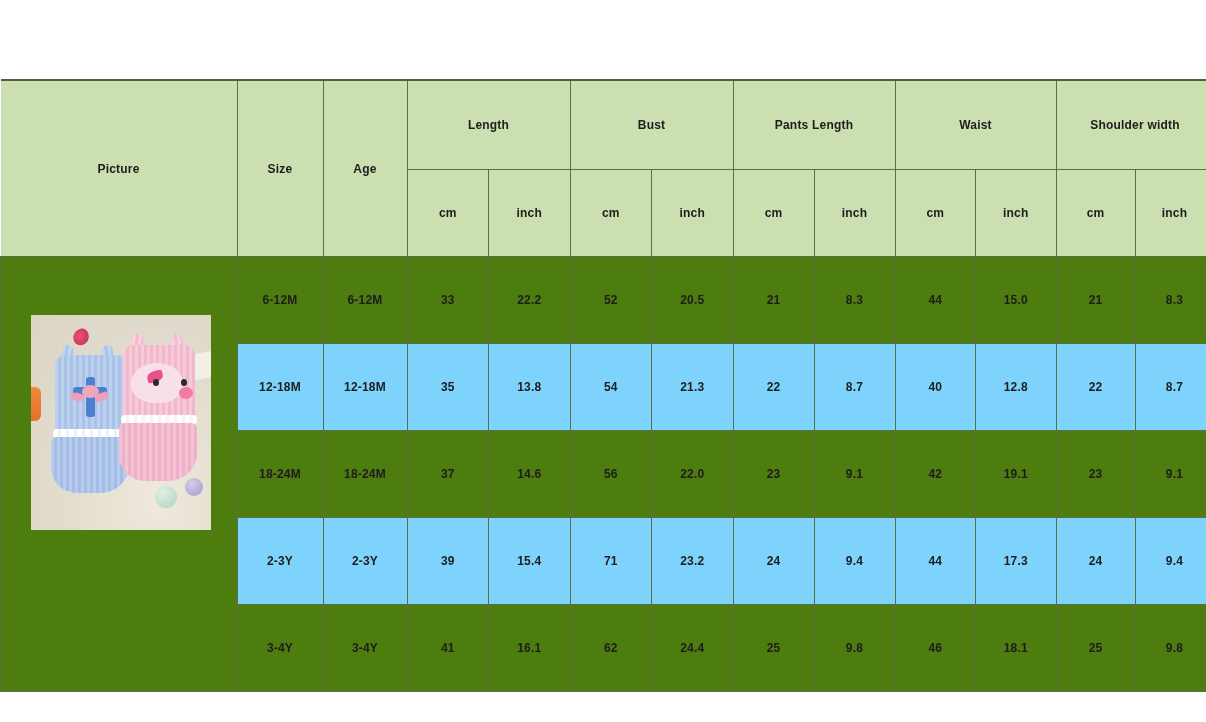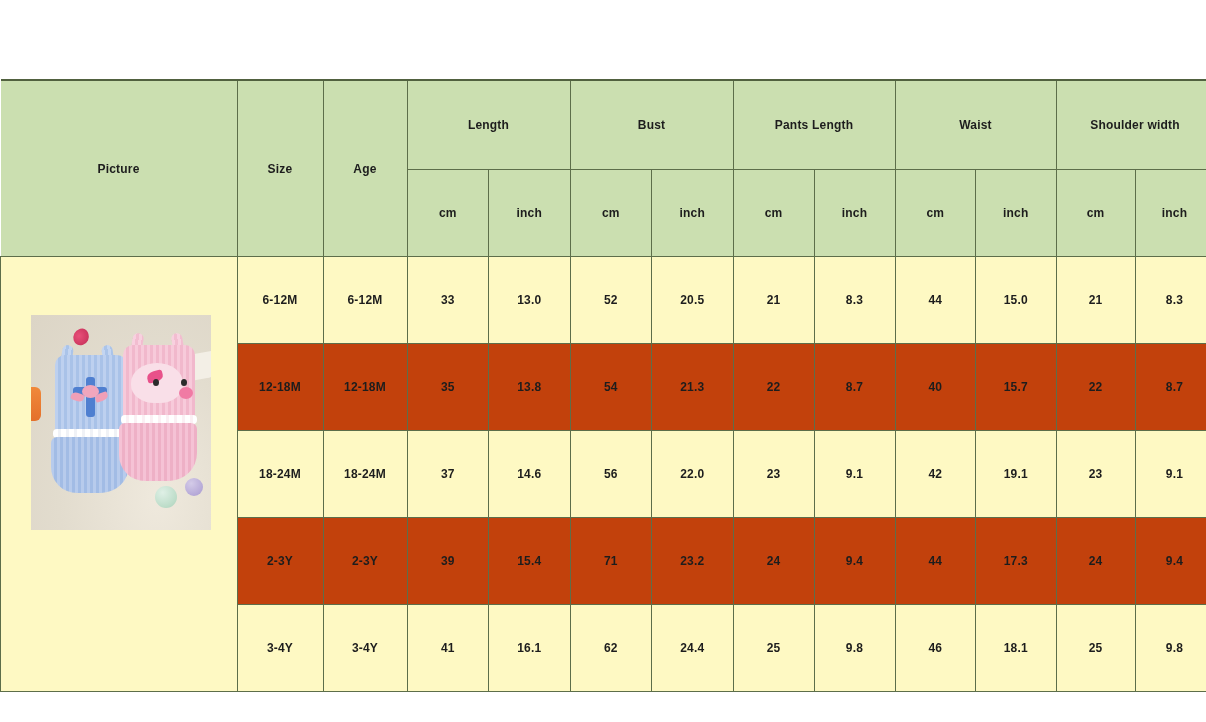--- a/index.html
+++ b/index.html
@@ -64,22 +64,22 @@
 
   
   .pic-cell {
     background: #ffffff;
     height: 430px;
     position: relative;
     border-left: none;
   }
 
   
-  .row-light td { background: #fef9c3; }
-  .row-dark  td { background: #c2410c; }
+  .row-light td { background: #4d7c0f; }
+  .row-dark  td { background: #7dd3fc; }
   #size-chart tbody td { height: 86px; }
 
   .col-size, .col-age { font-size: 12px; }
   .col-num { font-size: 12px; }
 
   
   .photo-wrap {
     position: absolute;
     left: 30px;
     top: 58px;
@@ -319,42 +319,42 @@
                 <div class="bunny-cheek"></div>
               </div>
               <div class="pink-lace"></div>
               <div class="pink-bottom"></div>
             </div>
           </div>
         </td>
         <td class="col-size">6-12M</td>
         <td class="col-age">6-12M</td>
         <td class="col-num">33</td>
-        <td class="col-num">13.0</td>
+        <td class="col-num">22.2</td>
         <td class="col-num">52</td>
         <td class="col-num">20.5</td>
         <td class="col-num">21</td>
         <td class="col-num">8.3</td>
         <td class="col-num">44</td>
         <td class="col-num">15.0</td>
         <td class="col-num">21</td>
         <td class="col-num">8.3</td>
       </tr>
 
       <tr class="row-dark">
         <td class="col-size">12-18M</td>
         <td class="col-age">12-18M</td>
         <td class="col-num">35</td>
         <td class="col-num">13.8</td>
         <td class="col-num">54</td>
         <td class="col-num">21.3</td>
         <td class="col-num">22</td>
         <td class="col-num">8.7</td>
         <td class="col-num">40</td>
-        <td class="col-num">15.7</td>
+        <td class="col-num">12.8</td>
         <td class="col-num">22</td>
         <td class="col-num">8.7</td>
       </tr>
 
       <tr class="row-light">
         <td class="col-size">18-24M</td>
         <td class="col-age">18-24M</td>
         <td class="col-num">37</td>
         <td class="col-num">14.6</td>
         <td class="col-num">56</td>

